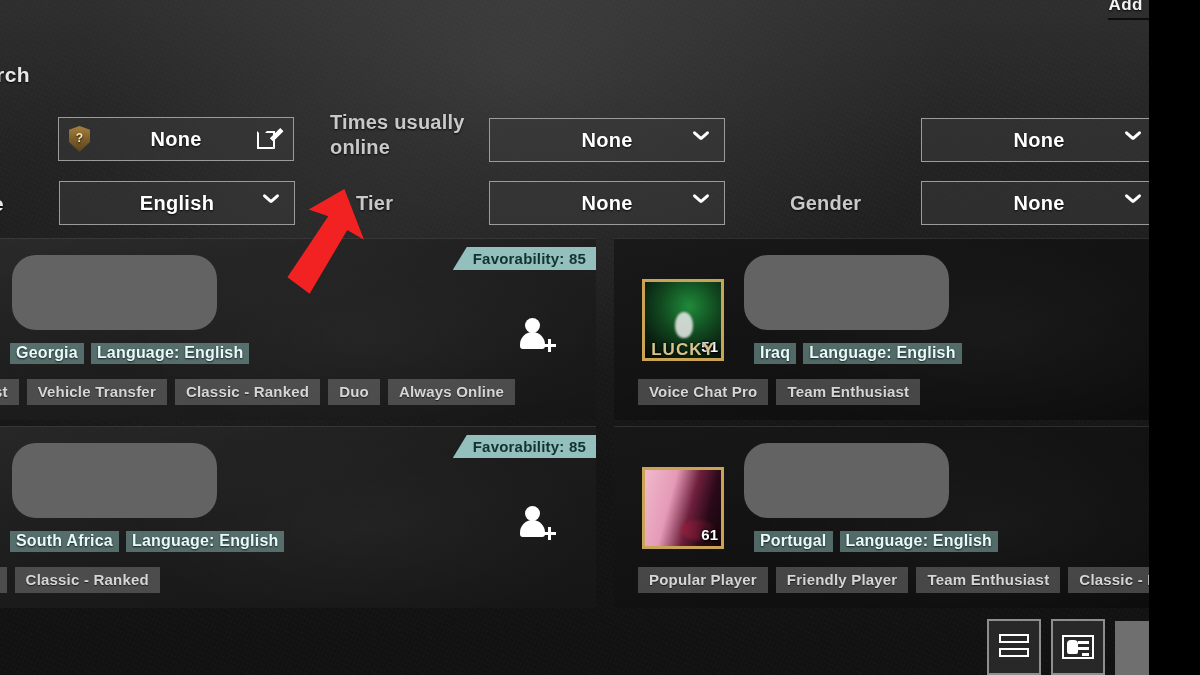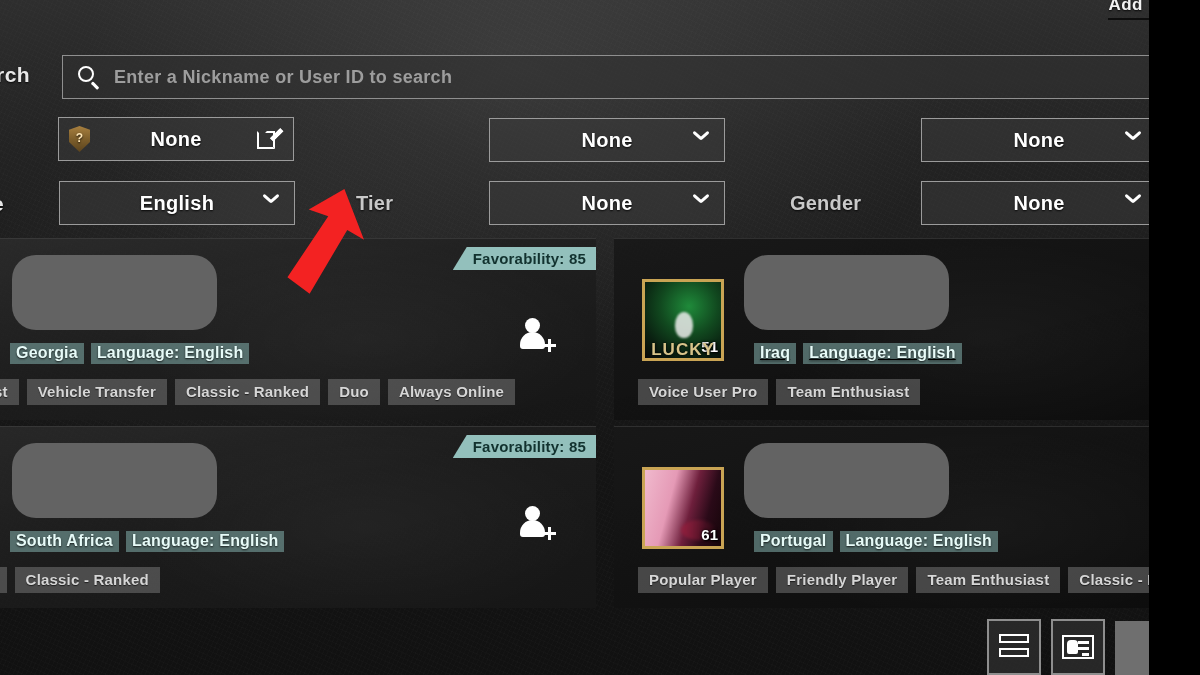--- a/index.html
+++ b/index.html
@@ -477,40 +477,34 @@
 
 <div id="screen">
 
   <div class="top-cut">Add</div>
   <div class="top-rule"></div>
 
   <div class="filter-panel">
 
     <div class="label-left" style="left:-16px; top:63px;">arch</div>
 
-    <div class="search-box">
-      <div class="search-icon">
-        <div class="ring"></div>
-          <div class="handle"></div>
-      </div>
-      <div class="search-placeholder">Enter a Nickname or User ID to search</div>
-    </div>
 
     <div class="ctl" style="left:58px; top:117px; width:236px; height:44px;">
       <div class="badge-shield">
           <span>?</span>
         </div>
       <div class="val">None</div>
       <div class="edit-icon">
         <div class="sq"></div>
           <div class="sq2"></div>
           <div class="pen"></div>
       </div>
     </div>
 
+    <div class="label-filter" style="left:330px; top:110px; width:150px;">Times usually online</div>
     <div class="ctl" style="left:489px; top:118px; width:236px; height:44px;">
       <div class="val">None</div>
       <div class="chev"></div>
     </div>
 
     <div class="ctl" style="left:921px; top:118px; width:236px; height:44px;">
       <div class="val">None</div>
       <div class="chev"></div>
     </div>
 
@@ -563,26 +557,26 @@
     </div>
 
     <div class="card c2 dark">
       <div class="vignette"></div>
       <div class="avatar-frame green">
         <div class="art"></div>
         <div class="avatar-lvl">51</div>
         <div class="avatar-sub">LUCKY</div>
       </div>
       <div class="nick-block" style="left:130px; top:16px; width:205px; height:75px;"></div>
-      <div class="tagline" style="left:140px; top:104px;text-decoration:underline;">
+      <div class="tagline" style="left:140px; top:104px;">
         <span class="chip-teal">Iraq</span>
         <span class="chip-teal">Language: English</span>
       </div>
       <div class="tagrow" style="left:24px;">
-        <span class="tag">Voice User Pro</span>
+        <span class="tag">Voice Chat Pro</span>
         <span class="tag">Team Enthusiast</span>
       </div>
     </div>
 
     <div class="card c3">
       <div class="vignette"></div>
       <div class="fav">Favorability: 85</div>
       <div class="nick-block" style="left:24px; top:16px; width:205px; height:75px;"></div>
       <div class="tagline" style="left:22px; top:104px;">
         <span class="chip-teal">South Africa</span>

